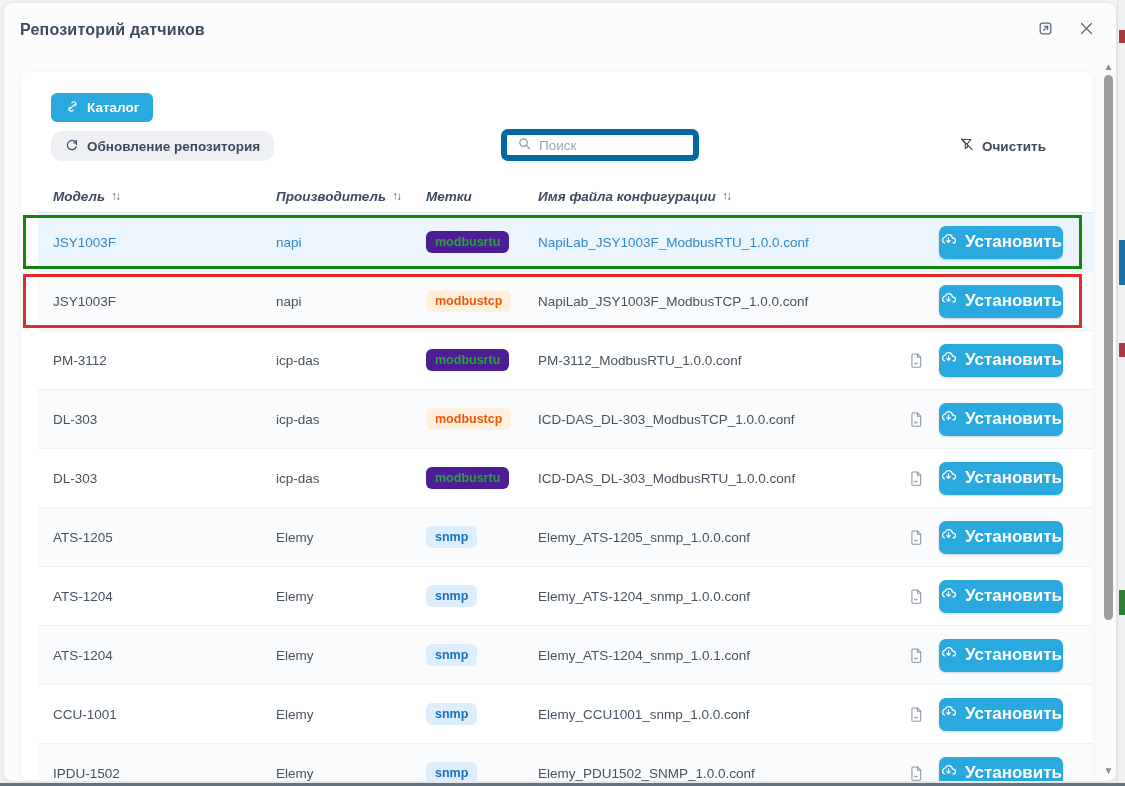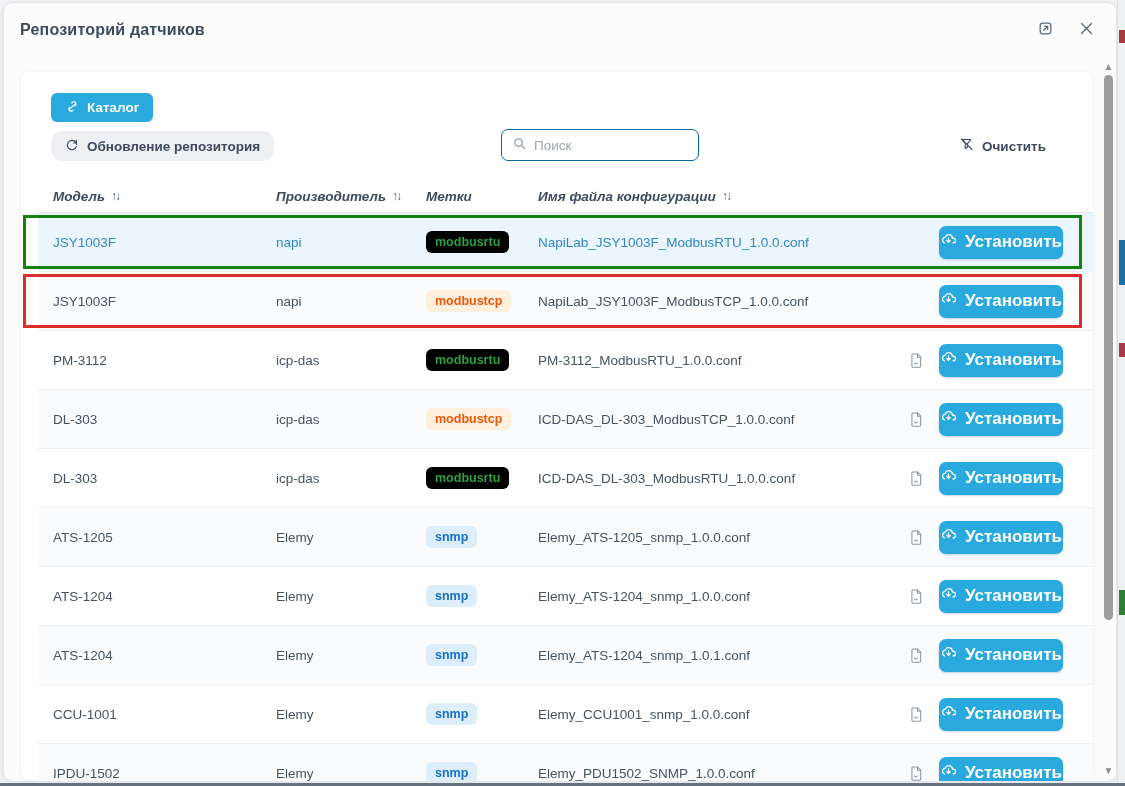--- a/index.html
+++ b/index.html
@@ -27,21 +27,21 @@
     display:flex; align-items:center; gap:7px; background:#29a9dd; border:none; border-radius:6px;
     color:#fff; font-size:13.5px; font-weight:600; cursor:pointer; }
   .catalog-btn svg { stroke:#fff; }
 
   .toolbar { position:absolute; left:0; right:0; top:59px; height:32px; }
   .refresh-btn { position:absolute; left:30px; top:0; height:30px; padding:0 14px;
     display:flex; align-items:center; gap:8px; background:#eef0f3; border:none; border-radius:11px;
     color:#3e4b5e; font-size:13.5px; font-weight:600; cursor:pointer; }
   .refresh-btn svg { stroke:#3e4b5e; }
   .search-box { position:absolute; left:480px; top:-2px; width:198px; height:32px;
-    border:1px solid #0369a1; border-radius:7px; background:#fff; display:flex; align-items:center; padding:0 10px; gap:7px; }
+    border:6px solid #0369a1; border-radius:7px; background:#fff; display:flex; align-items:center; padding:0 10px; gap:7px; }
   .search-box svg { stroke:#8d98a5; flex:0 0 auto; }
   .search-box input { border:none; outline:none; width:100%; font-size:13.5px; color:#3e4b5e;
     font-family:inherit; background:transparent; }
   .search-box input::placeholder { color:#9aa4b1; }
   .clear-btn { position:absolute; right:47px; top:1px; height:28px; display:flex; align-items:center; gap:8px;
     background:transparent; border:none; color:#3e4b5e; font-size:13.5px; font-weight:600; cursor:pointer; }
   .clear-btn svg { stroke:#3e4b5e; }
 
   
   .table { position:absolute; left:17px; top:108px; width:1055px; }
@@ -50,21 +50,21 @@
   .th { font-size:13.5px; font-weight:700; color:#3e4b5e; display:flex; align-items:center; gap:6px; }
   .th:first-child, .row .c-model { padding-left:15px; }
   .sort-ic { font-size:12px; color:#55636f; letter-spacing:-2px; cursor:pointer; }
 
   .row { height:59px; border-bottom:1px solid #eef1f4; position:relative; font-size:13.5px; color:#46535f; }
   .row:nth-child(even) { background:#fafbfc; }
   .row.selected { background:#ebf5fd; }
   .row.selected .c-model, .row.selected .c-manuf, .row.selected .c-file { color:#3387c5; }
 
   .tag { display:inline-block; padding:4px 9px; border-radius:6px; font-size:12.5px; font-weight:700; }
-  .tag-modbusrtu { background:#000000; color:#2f9e44; }
+  .tag-modbusrtu { background:#4c1d95; color:#2f9e44; }
   .tag-modbustcp { background:#ffefdd; color:#e8590c; }
   .tag-snmp      { background:#dcedfb; color:#1971c2; }
 
   .c-ficon { display:flex; justify-content:center; }
   .file-icon { display:flex; cursor:pointer; }
   .file-icon svg { stroke:#8a96a3; }
   .file-icon.hidden { visibility:hidden; }
 
   .install-btn { margin-left:4px; width:124px; height:33px; background:#29a9dd; border:none; border-radius:7px;
     color:#fff; font-size:17px; font-weight:600; display:flex; align-items:center; justify-content:center; gap:8px;

